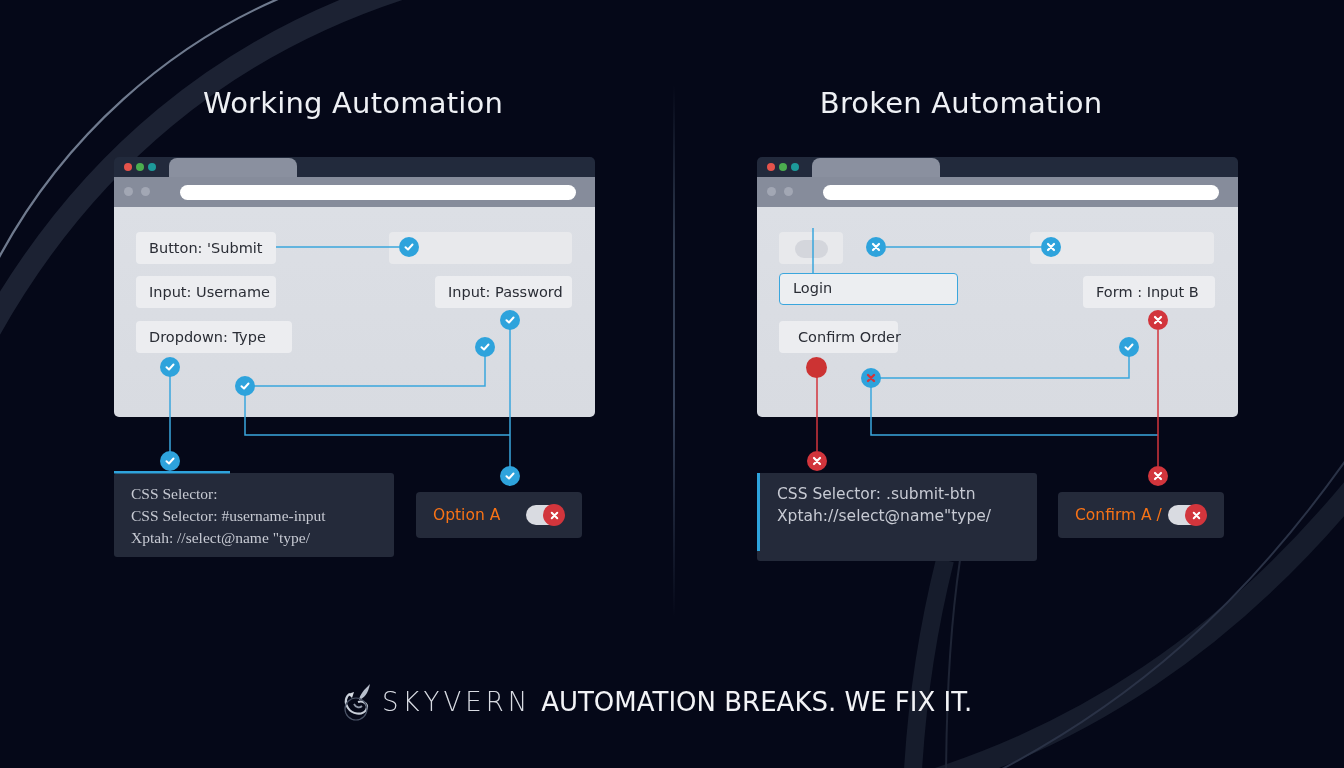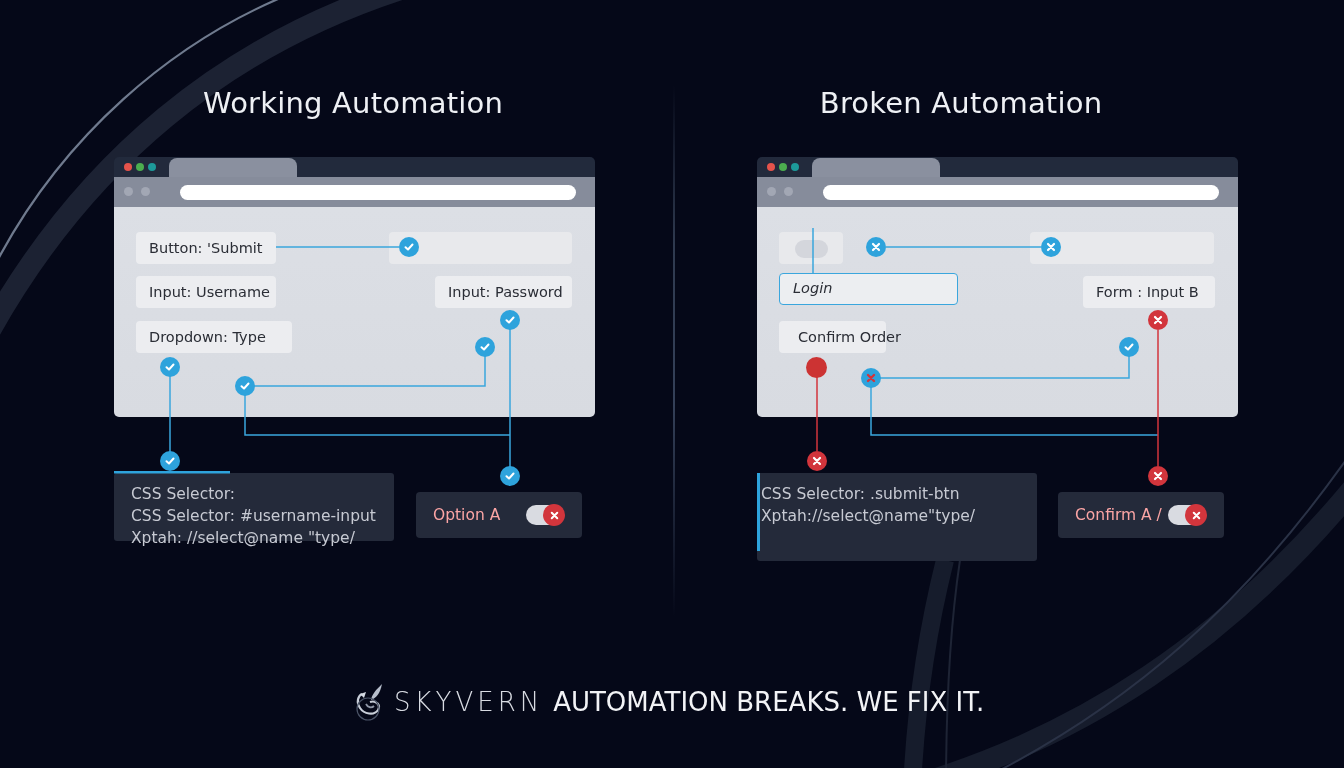--- a/index.html
+++ b/index.html
@@ -47,21 +47,21 @@
     .content {
       position: absolute; left: 0; top: 50px; width: 100%; height: 210px;
       background: linear-gradient(#dcdfe5, #d8dbe1); border-radius: 0 0 5px 5px;
     }
     .chip {
       position: absolute; height: 32px; background: #ecedf0; border-radius: 4px;
       font-size: 14.5px; color: #2a2d35; line-height: 32px; padding: 0 13px;
       font-family: "DejaVu Sans", sans-serif; white-space: nowrap;
     }
     .chip.empty { background: #e8e9ec; }
-    .chip.outlined { border: 1.5px solid #3aa6dd; background: #eceef1; line-height: 29px; font-style: italic; }
+    .chip.outlined { border: 1.5px solid #3aa6dd; background: #eceef1; line-height: 29px; }
     .pill { position: absolute; left: 16px; top: 8px; width: 33px; height: 18px; border-radius: 9px; background: #d4d6dc; }
     
     .conn { position: absolute; z-index: 3; pointer-events: none; }
     .badge {
       position: absolute; width: 20px; height: 20px; border-radius: 50%;
       display: flex; align-items: center; justify-content: center;
       z-index: 4; color: #fff; font-weight: bold;
     }
     .badge.ok { background: #2ea3dc; }
     .badge.err { background: #d2353c; }
@@ -69,34 +69,34 @@
     .badge.solid { background: #cc3333; width: 21px; height: 21px; }
     
     .selbox {
       position: absolute; background: #242a3a; border-radius: 3px;
       font-size: 15.5px; color: #c7cad3; line-height: 22px; padding: 10px 17px;
       font-family: "DejaVu Sans", sans-serif; white-space: nowrap;
     }
     .selbox .line { display: block; }
     .optbox {
       position: absolute; background: #242a3a; border-radius: 4px; height: 46px;
-      font-size: 15.5px; color: #fca5a5; line-height: 46px; padding-left: 17px;
+      font-size: 15.5px; color: #f97316; line-height: 46px; padding-left: 17px;
       font-family: "DejaVu Sans", sans-serif; white-space: nowrap;
     }
     .toggle {
       position: absolute; top: 13px; width: 38px; height: 20px; border-radius: 10px;
       background: #d9dbe1;
     }
     .toggle .knob {
       position: absolute; right: -1px; top: -1px; width: 22px; height: 22px; border-radius: 50%;
       background: #d2353c; display: flex; align-items: center; justify-content: center;
     }
     .toggle .knob svg { width: 11px; height: 11px; }
     .footer {
-      position: absolute; top: 682px; left: 352px; height: 40px; display: flex; align-items: center;
+      position: absolute; top: 682px; left: 340px; height: 40px; display: flex; align-items: center;
       z-index: 2;
     }
     .brand-name {
       font-size: 26px; letter-spacing: 4px; color: #d8dbe2; font-weight: 300; margin-left: 6px;
       font-family: "DejaVu Sans", sans-serif;
     }
     .tagline {
       font-size: 26px; color: #f2f3f6; margin-left: 10px; font-weight: 400;
       font-family: "DejaVu Sans", sans-serif;
     }
@@ -181,21 +181,21 @@
     <svg viewBox="0 0 12 12">
       <path d="M2.5 6.2 L5 8.5 L9.5 3.5" stroke="#fff" stroke-width="2" fill="none" stroke-linecap="round" stroke-linejoin="round"></path>
     </svg>
   </div>
 <div class="badge ok" style="left:500px; top:466px;">
     <svg viewBox="0 0 12 12">
       <path d="M2.5 6.2 L5 8.5 L9.5 3.5" stroke="#fff" stroke-width="2" fill="none" stroke-linecap="round" stroke-linejoin="round"></path>
     </svg>
   </div>
 
-<div class="selbox layer" style="left:114px; top:473px; width:280px; height:68px;">
+<div class="selbox layer" style="left:114px; top:473px; width:280px; height:84px;font-family:Liberation Serif, serif;">
   <span class="line">CSS Selector:</span>
   <span class="line">CSS Selector: #username-input</span>
   <span class="line">Xptah:   //select@name "type/</span>
 </div>
 
 <div class="optbox layer" style="left:416px; top:492px; width:166px;">
   <span>Option A</span>
   <div class="toggle" style="left:110px;">
     <div class="knob">
         <svg viewBox="0 0 12 12">
@@ -222,21 +222,21 @@
       </div>
     <div class="urlbar"></div>
   </div>
   <div class="content">
     <div class="chip empty" style="left:22px; top:25px; width:64px;">
         <div class="pill"></div>
       </div>
     <div class="chip empty" style="left:273px; top:25px; width:184px;"></div>
     <div class="chip outlined" style="left:22px; top:66px; width:179px;">Login</div>
     <div class="chip" style="left:326px; top:69px; width:132px;">Form : Input B</div>
-    <div class="chip" style="left:22px; top:114px; width:107px; padding-left:19px;">Confirm Order</div>
+    <div class="chip" style="left:22px; top:114px; width:119px; padding-left:19px;">Confirm Order</div>
   </div>
 </div>
 
 <svg class="conn" style="left:0; top:0;" width="1344" height="768">
   <g stroke="#3aa6dd" stroke-width="1.5" fill="none">
     <line x1="813" y1="228" x2="813" y2="274"></line>
     <line x1="886" y1="247" x2="1041" y2="247"></line>
     <polyline points="880,378 1129,378 1129,356"></polyline>
     <polyline points="871,387 871,435 1158,435"></polyline>
   </g>
@@ -277,21 +277,21 @@
     <svg viewBox="0 0 12 12">
       <path d="M3 3 L9 9 M9 3 L3 9" stroke="#fff" stroke-width="2.2" stroke-linecap="round"></path>
     </svg>
   </div>
 <div class="badge err" style="left:1148px; top:466px;">
     <svg viewBox="0 0 12 12">
       <path d="M3 3 L9 9 M9 3 L3 9" stroke="#fff" stroke-width="2.2" stroke-linecap="round"></path>
     </svg>
   </div>
 
-<div class="selbox layer" style="left:757px; top:473px; width:280px; height:88px; padding-left:4px;">
+<div class="selbox layer" style="left:757px; top:473px; width:280px; height:88px; padding-left:20px;">
   <span class="line">CSS Selector: .submit-btn</span>
   <span class="line">Xptah://select@name"type/</span>
 </div>
 
 <div class="optbox layer" style="left:1058px; top:492px; width:166px;">
   <span>Confirm A /</span>
   <div class="toggle" style="left:110px;">
     <div class="knob">
         <svg viewBox="0 0 12 12">
           <path d="M3 3 L9 9 M9 3 L3 9" stroke="#fff" stroke-width="2.2" stroke-linecap="round"></path>

